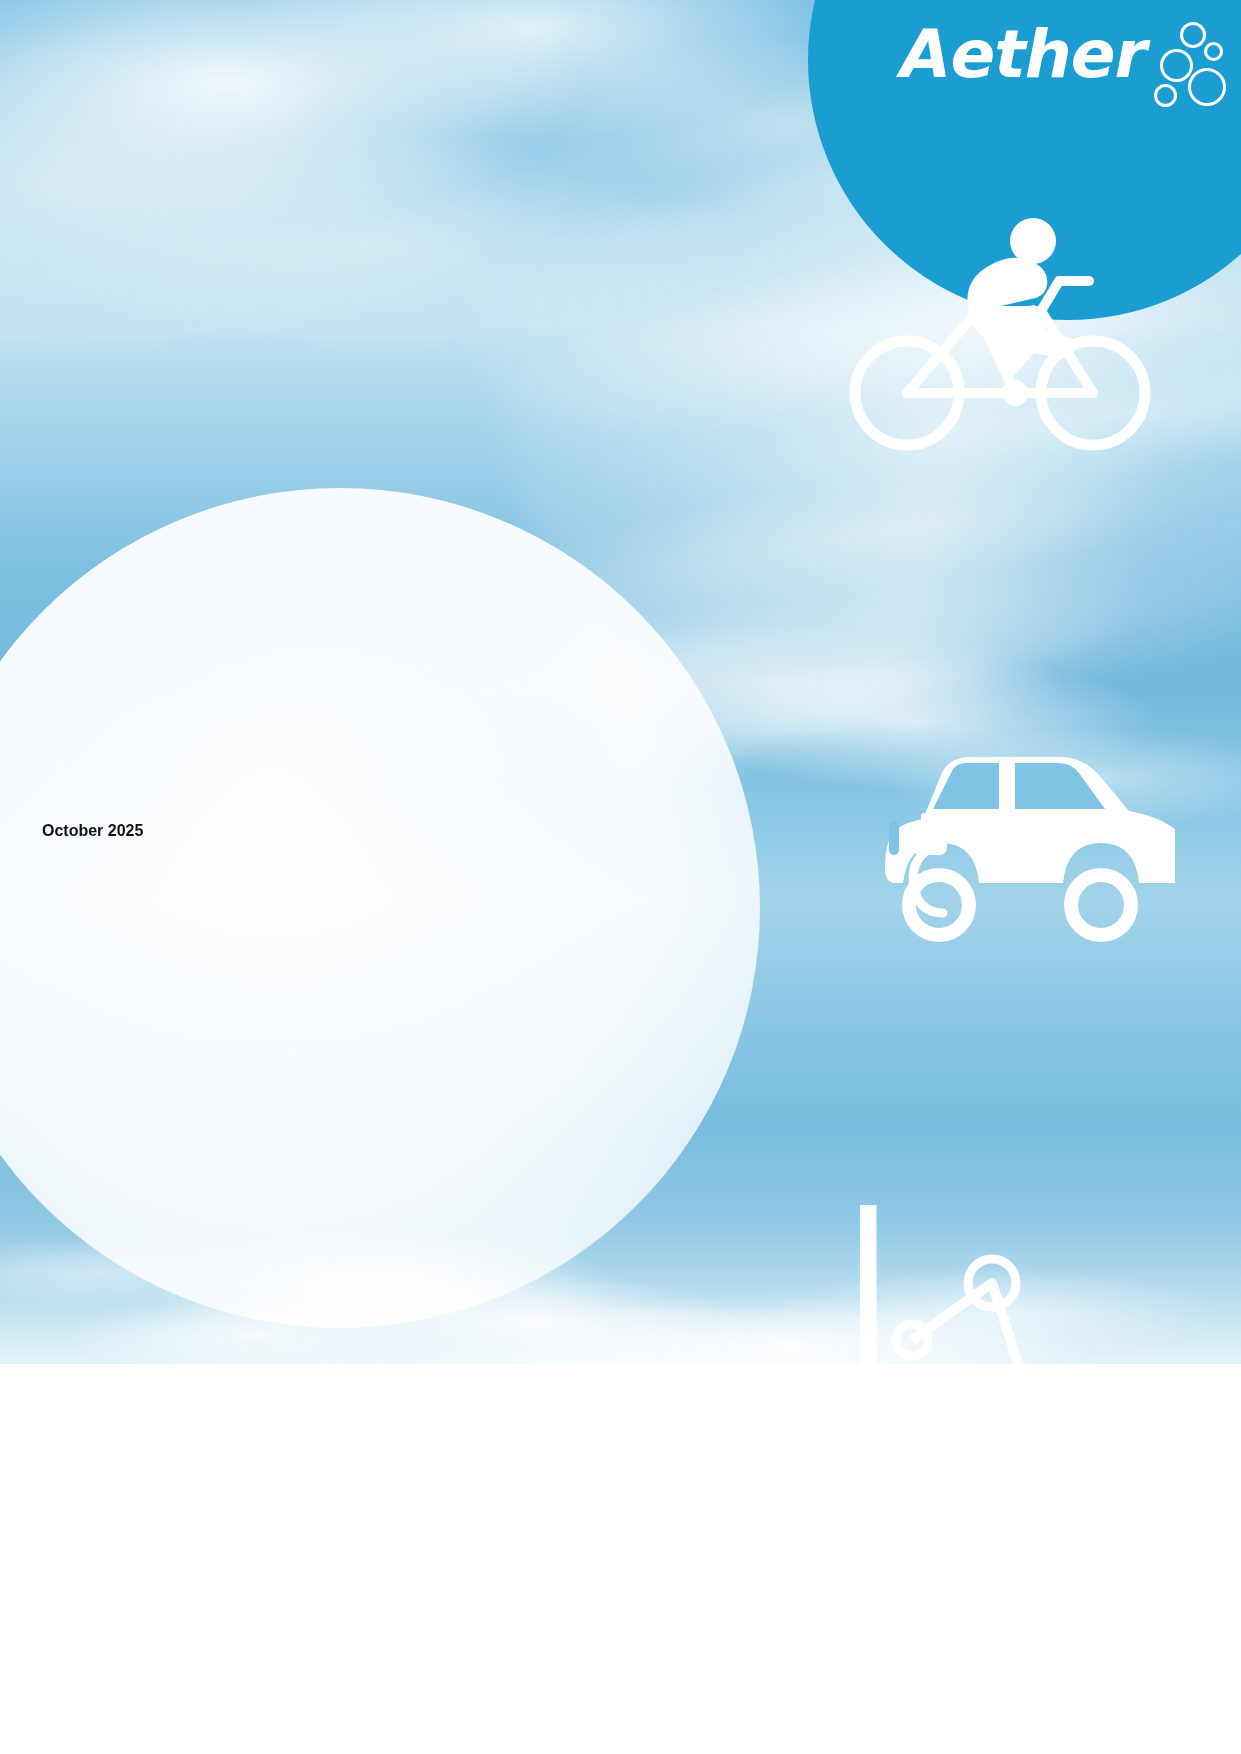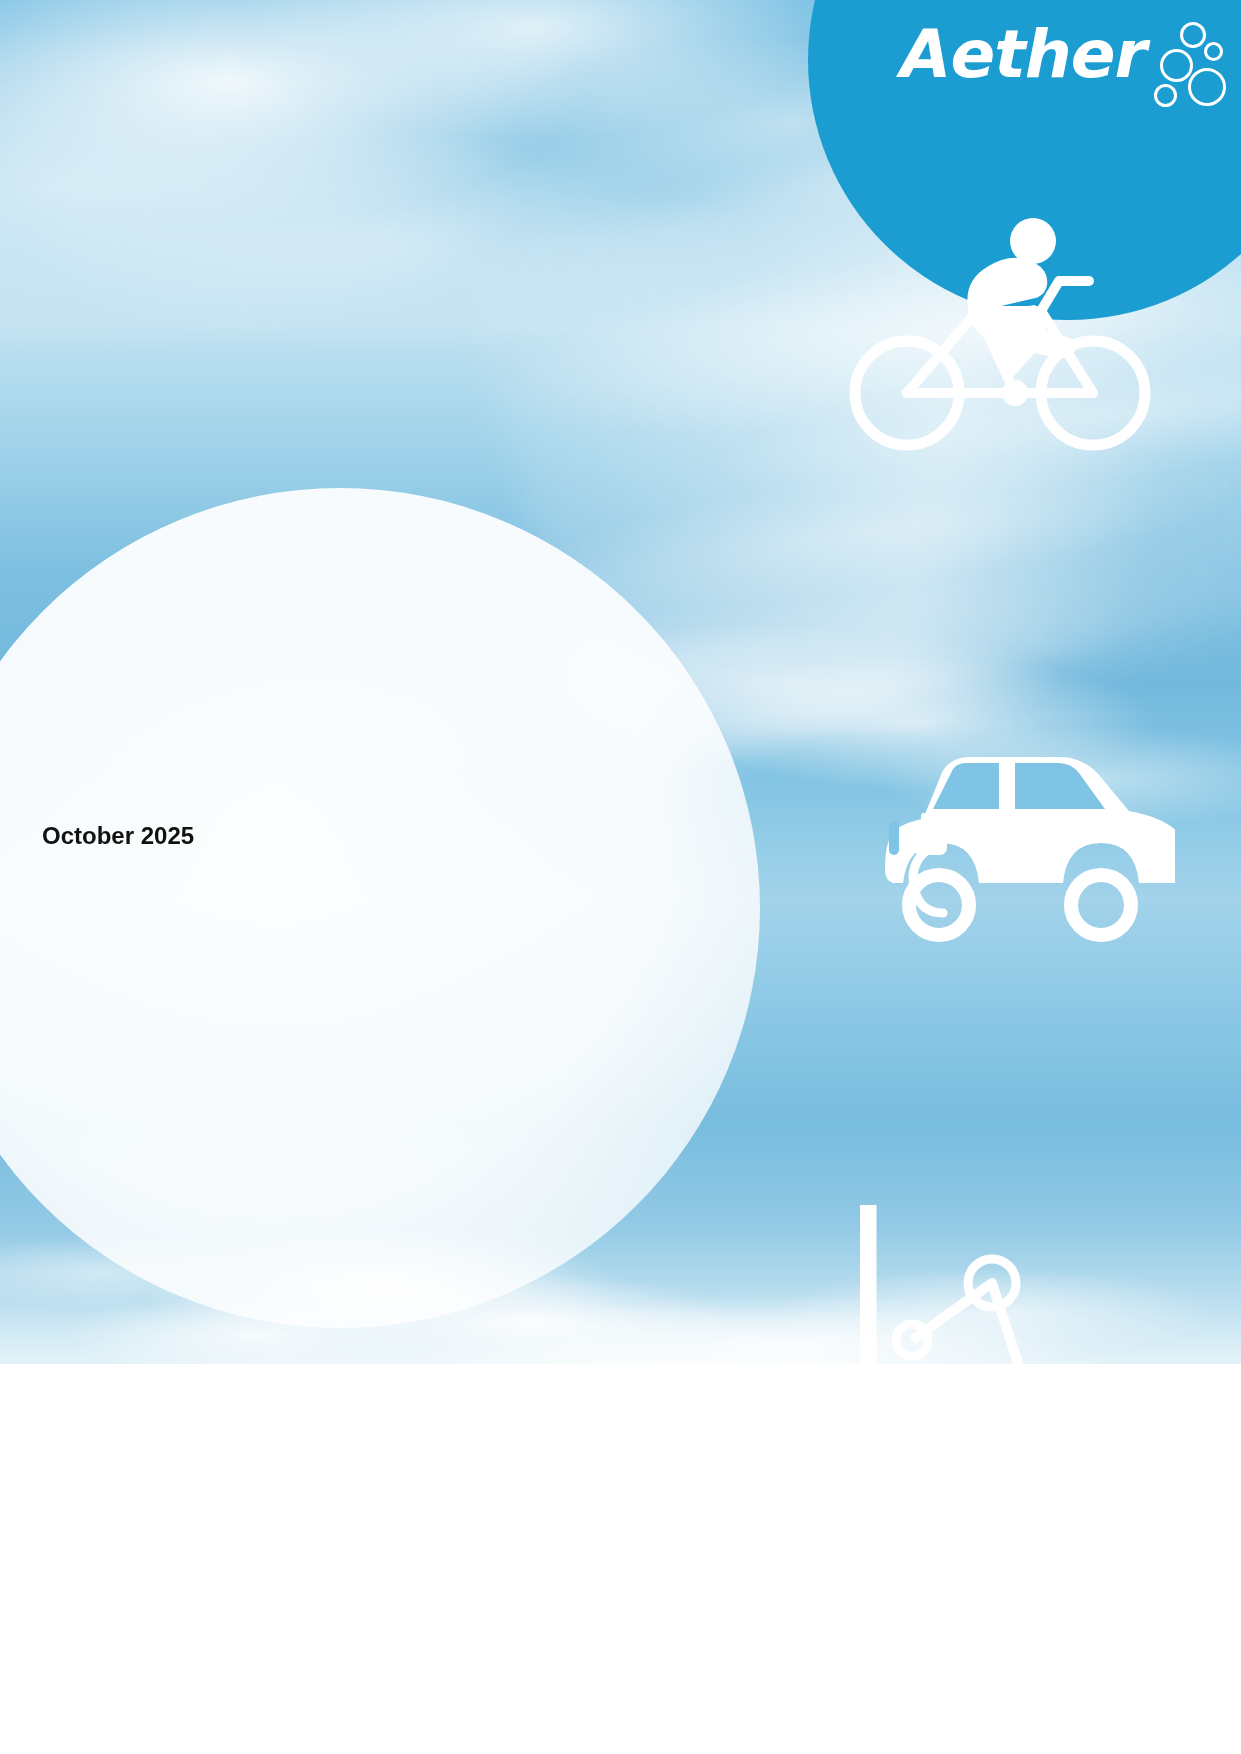--- a/index.html
+++ b/index.html
@@ -158,21 +158,21 @@
   .doc-title {
     margin: 0;
     font-size: 32px;
     font-weight: bold;
     line-height: 1.42;
     color: #111111;
     letter-spacing: 0.1px;
   }
   .doc-date {
     margin: 42px 0 0 0;
-    font-size: 24px;
+    font-size: 16px;
     font-weight: bold;
     color: #111111;
   }
 
   
   .icon-cyclist {
     position: absolute;
     left: 845px;
     top: 215px;
     width: 320px;

